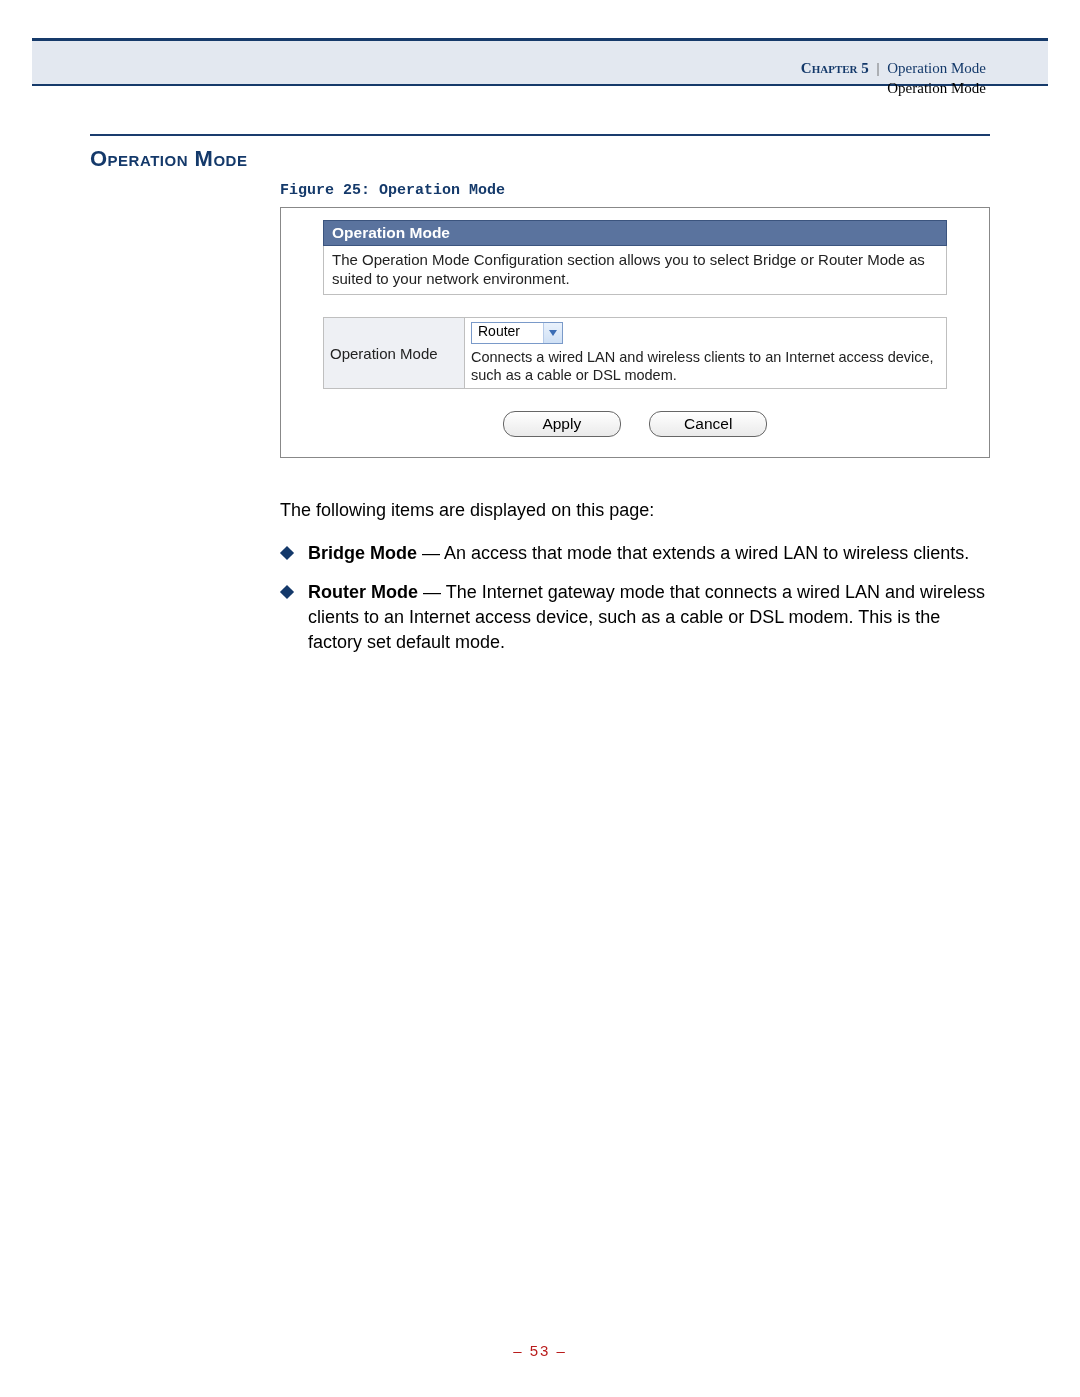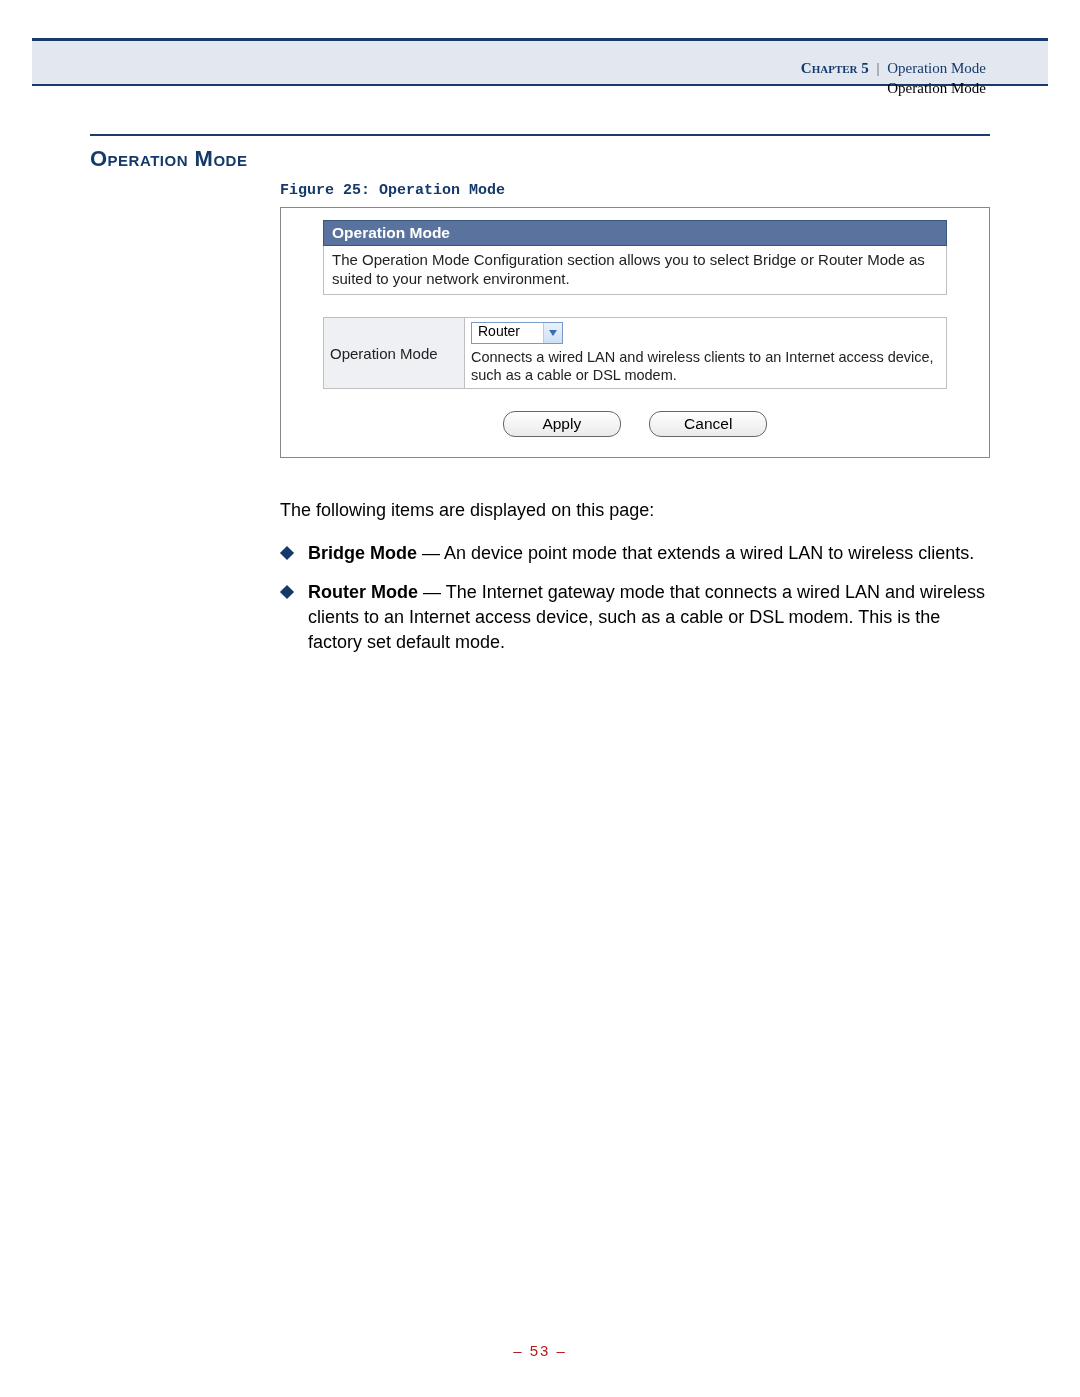--- a/index.html
+++ b/index.html
@@ -276,21 +276,21 @@
           <span class="ui-btn">Apply</span>
           <span class="ui-btn">Cancel</span>
         </div>
       </div>
 
       <p class="body-text">The following items are displayed on this page:</p>
 
       <ul class="bullet-list">
         <li>
           <span class="diamond"></span>
-          <b>Bridge Mode</b><span> — An device point mode that extends a wired LAN to wireless clients.</span>
+          <b>Bridge Mode</b><span> — An access that mode that extends a wired LAN to wireless clients.</span>
         </li>
         <li>
           <span class="diamond"></span>
           <b>Router Mode</b><span> — The Internet gateway mode that connects a wired LAN and wireless clients to an Internet access device, such as a cable or DSL modem. This is the factory set default mode.</span>
         </li>
       </ul>
     </div>
   </div>
 
   <div class="page-number">–  53  –</div>

